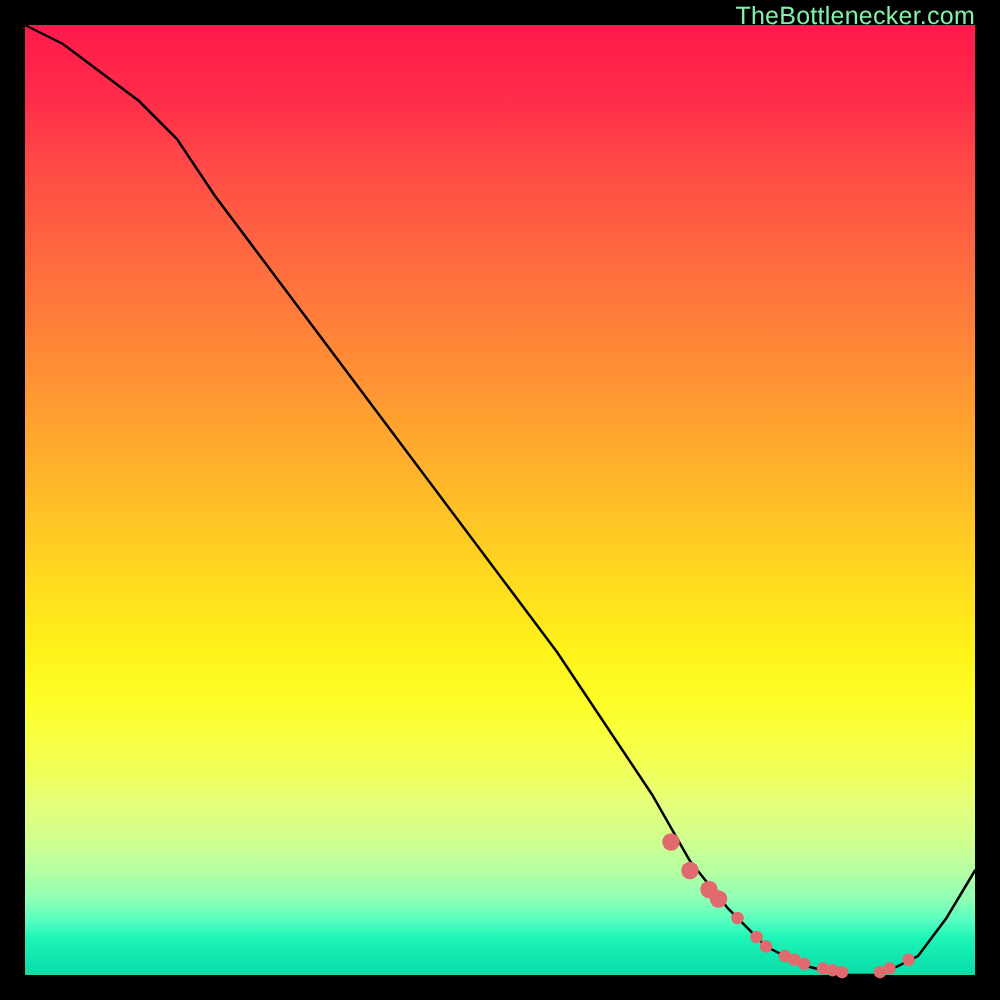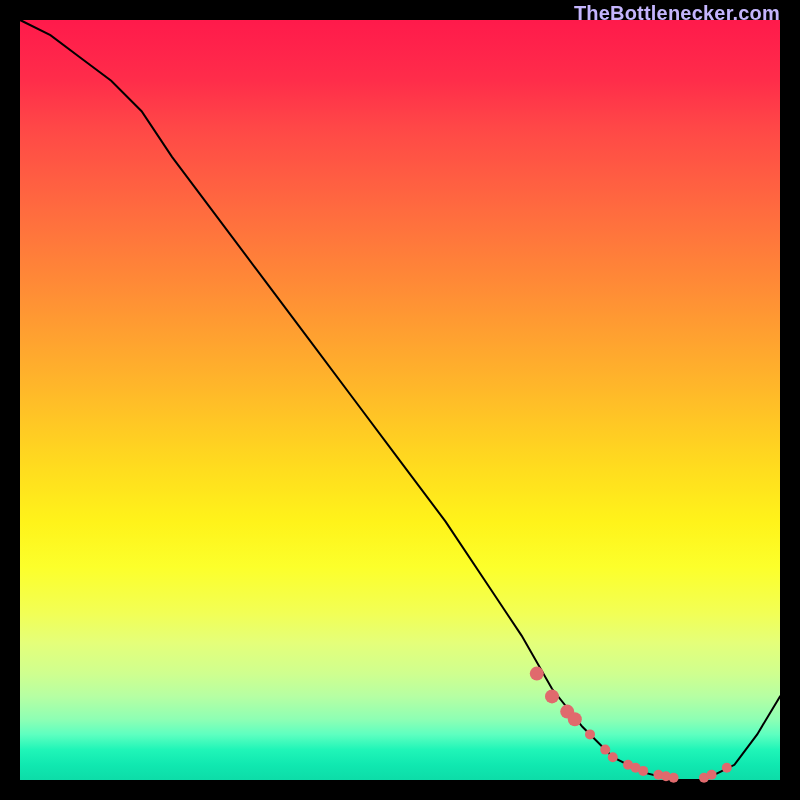--- a/index.html
+++ b/index.html
@@ -41,24 +41,24 @@
       #5effc0 94%,
       #20f5b8 96%,
       #10e8b0 98%,
       #0ddca8 100%
     );
   }
   .watermark {
     position: absolute;
     top: 2px;
     right: 20px;
-    color: #c4b5fd;
+    color: #86efac;
     font-size: 20px;
     letter-spacing: 0.2px;
-    font-weight: 700;
+    font-weight: 400;
   }
   svg.overlay {
     position: absolute;
     left: 20px;
     top: 20px;
     width: 760px;
     height: 760px;
     overflow: visible;
   }
   .curve {

